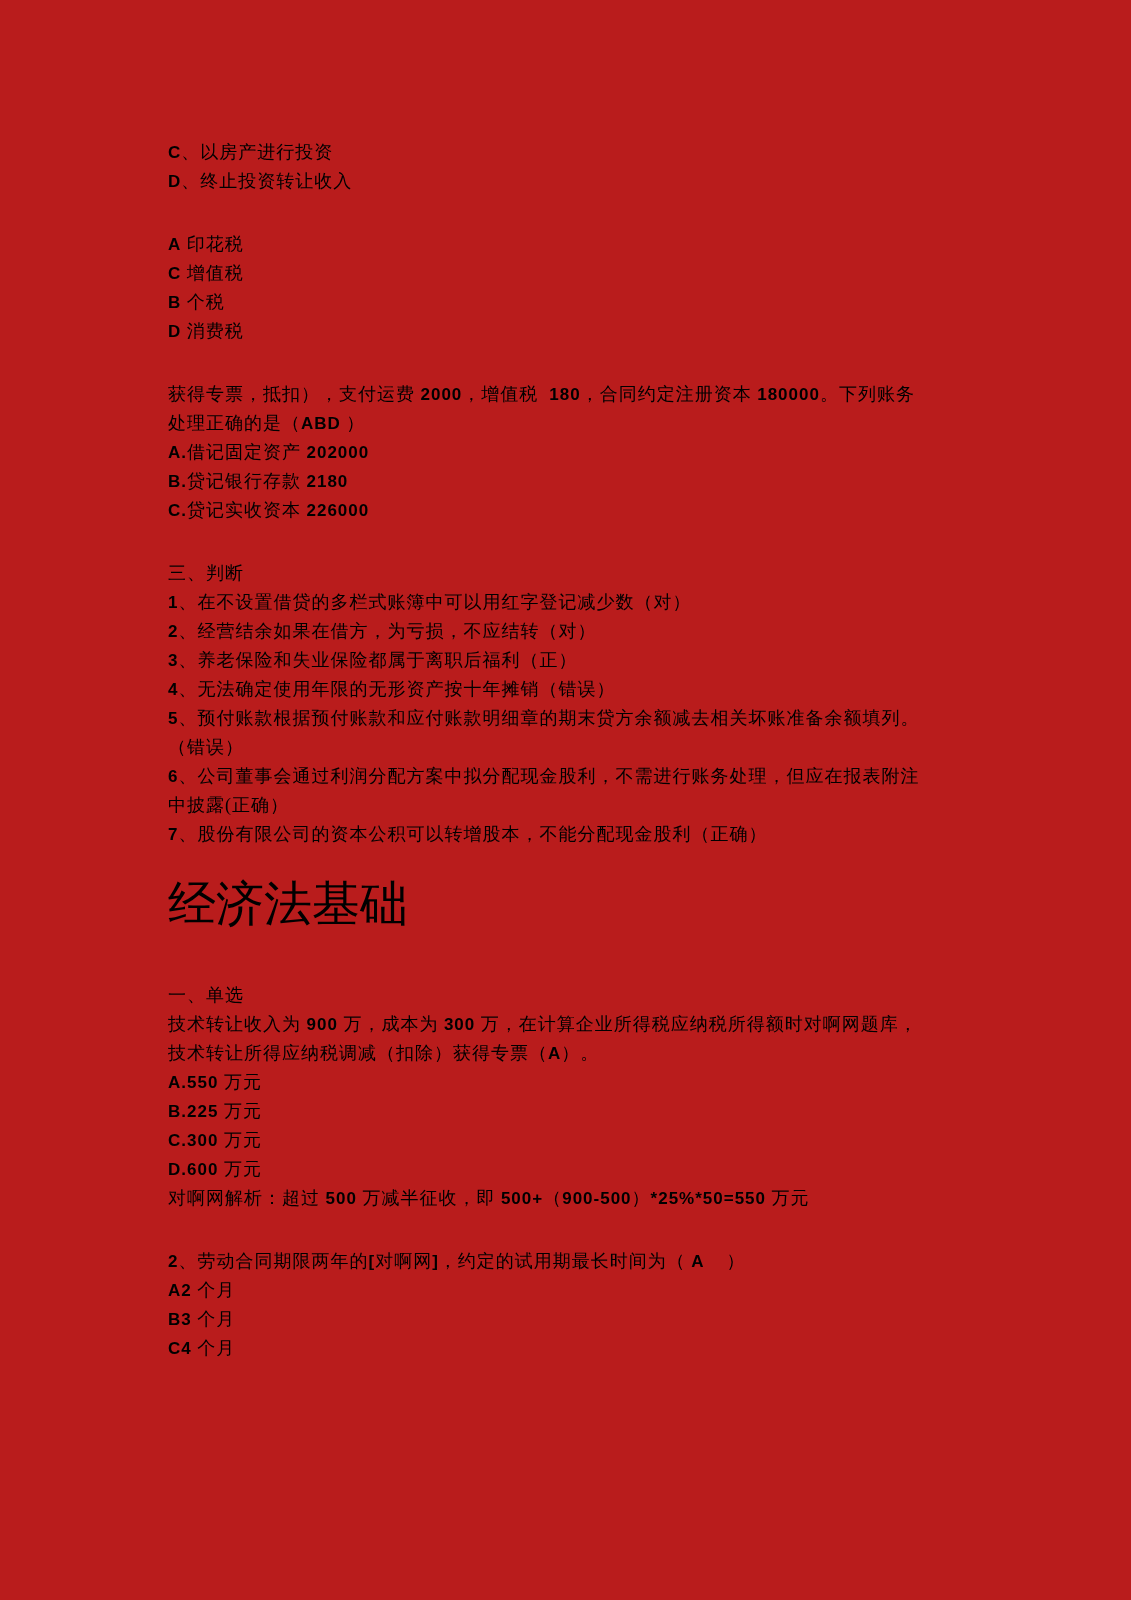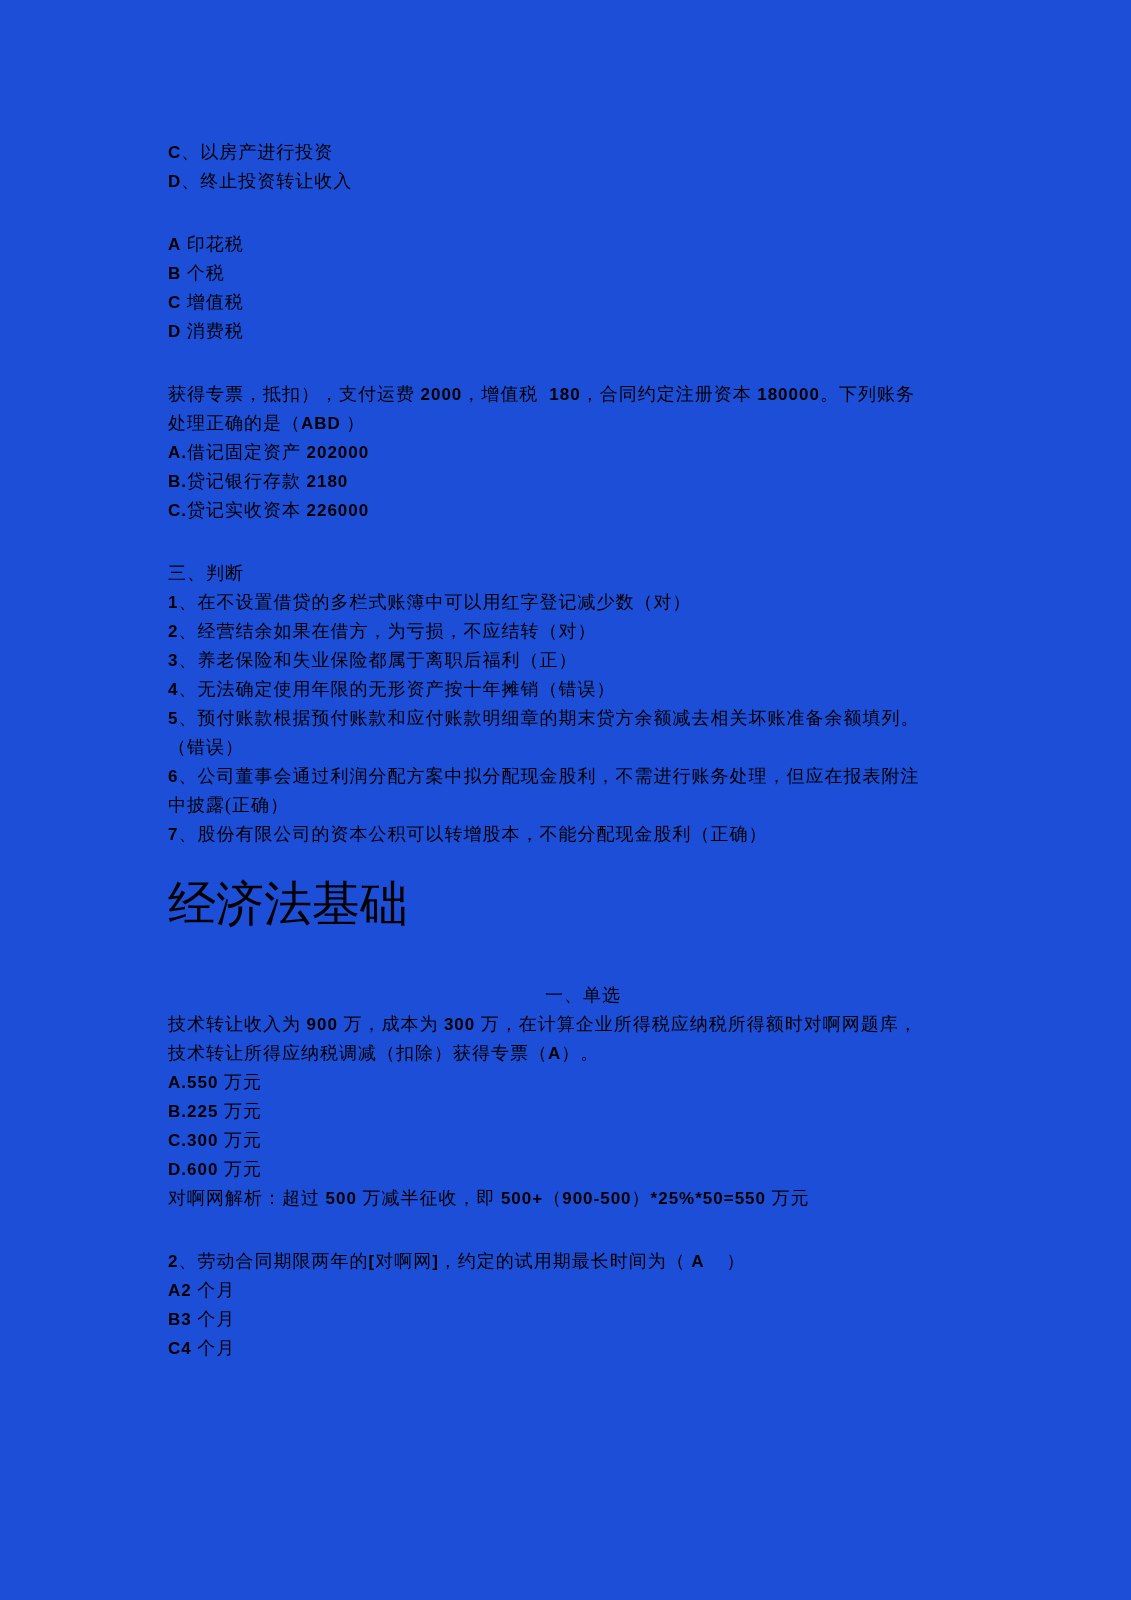--- a/index.html
+++ b/index.html
@@ -4,21 +4,21 @@
 <style>
   html, body {
     margin: 0;
     padding: 0;
     background: #ffffff;
   }
   #doc {
     position: relative;
     width: 1131px;
     height: 1600px;
-    background: #1d4ed8;
+    background: #b91c1c;
     overflow: hidden;
   }
   #content {
     position: absolute;
     left: 168px;
     top: 138px;
     width: 830px;
   }
   .ln {
     margin: 0;
@@ -53,34 +53,33 @@
     color: #000000;
     font-family: "Liberation Serif", serif;
     font-weight: 400;
   }
   .heading .r {
     font-family: "Liberation Serif", serif;
     font-weight: 400;
   }
   .gap-before {
     margin-top: 46px;
-    text-align: center;
   }
 </style>
 </head>
 <body>
 
 <div id="doc">
   <div id="content">
       <p class="ln"><span class="b">C</span><span class="r">、以房产进行投资</span></p>
       <p class="ln"><span class="b">D</span><span class="r">、终止投资转让收入</span></p>
       <p class="blank"></p>
       <p class="ln"><span class="b">A</span><span class="r"> 印花税</span></p>
+      <p class="ln"><span class="b">C</span><span class="r"> 增值税</span></p>
       <p class="ln"><span class="b">B</span><span class="r"> 个税</span></p>
-      <p class="ln"><span class="b">C</span><span class="r"> 增值税</span></p>
       <p class="ln"><span class="b">D</span><span class="r"> 消费税</span></p>
       <p class="blank"></p>
       <p class="ln"><span class="r">获得专票，抵扣），支付运费 </span><span class="b">2000</span><span class="r">，增值税  </span><span class="b">180</span><span class="r">，合同约定注册资本 </span><span class="b">180000</span><span class="r">。下列账务</span></p>
       <p class="ln"><span class="r">处理正确的是（</span><span class="b">ABD</span><span class="r"> ）</span></p>
       <p class="ln"><span class="b">A.</span><span class="r">借记固定资产 </span><span class="b">202000</span></p>
       <p class="ln"><span class="b">B.</span><span class="r">贷记银行存款 </span><span class="b">2180</span></p>
       <p class="ln"><span class="b">C.</span><span class="r">贷记实收资本 </span><span class="b">226000</span></p>
       <p class="blank"></p>
       <p class="ln"><span class="r">三、判断</span></p>
       <p class="ln"><span class="b">1</span><span class="r">、在不设置借贷的多栏式账簿中可以用红字登记减少数（对）</span></p>

